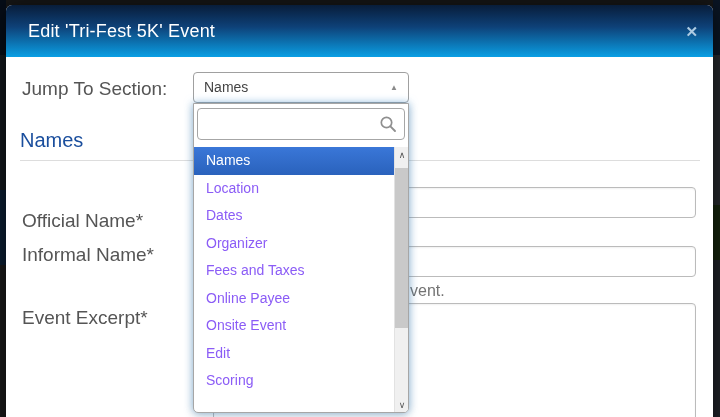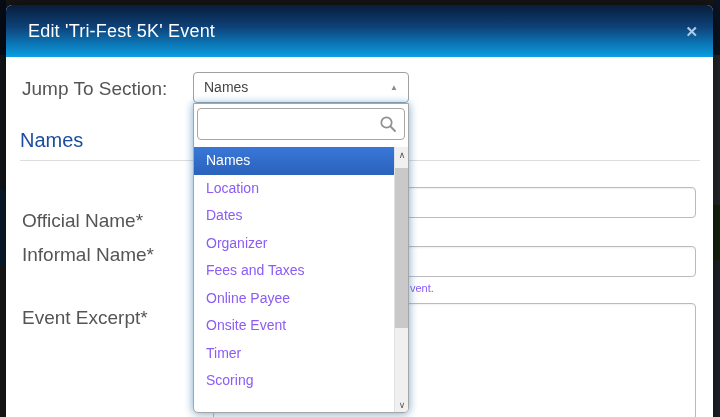--- a/index.html
+++ b/index.html
@@ -41,21 +41,21 @@
                      font-weight:500; color:#1a4e9d; }
   .section-rule { position:absolute; left:14px; top:155px; width:680px; height:1px;
                   background:#ddd; }
 
   .text-input { position:absolute; left:207px; width:483px; height:31px;
                 border:1px solid #bbb; border-radius:4px; padding:0 8px;
                 font-size:14px; color:#333; font-family:"Liberation Sans",sans-serif;
                 box-shadow:inset 0 1px 2px rgba(0,0,0,.06); outline:none; }
   .inp-official { top:182px; }
   .inp-informal { top:241px; }
-  .helper-green { position:absolute; left:404px; top:277px; font-size:11px; color:#8b5cf6; }
+  .helper-green { position:absolute; left:404px; top:277px; font-size:16px; color:#737373; }
   .textarea-excerpt { position:absolute; left:207px; top:298px; width:483px; height:152px;
                       border:1px solid #bbb; border-radius:4px; padding:6px 8px;
                       font-size:13px; color:#333; resize:none; outline:none;
                       box-shadow:inset 0 1px 2px rgba(0,0,0,.06);
                       font-family:"Liberation Sans",sans-serif; }
 
   
   .chosen { position:absolute; left:187px; top:67px; width:216px; height:346px; z-index:5; }
   .chosen-btn { position:absolute; left:0; top:0; width:216px; height:31px;
                 background:#fff; border:1px solid #a0a0a0; border-radius:4px;
@@ -141,21 +141,21 @@
         </div>
 
         <ul class="results">
             <li class="result selected">Names</li>
             <li class="result">Location</li>
             <li class="result">Dates</li>
             <li class="result">Organizer</li>
             <li class="result">Fees and Taxes</li>
             <li class="result">Online Payee</li>
             <li class="result">Onsite Event</li>
-            <li class="result">Timer</li>
+            <li class="result">Edit</li>
             <li class="result">Scoring</li>
           </ul>
 
         <div class="scrollbar">
           <div class="scroll-arrow scroll-up">∧</div>
           <div class="scroll-thumb"></div>
           <div class="scroll-arrow scroll-down">∨</div>
         </div>
       </div>
     </div>

